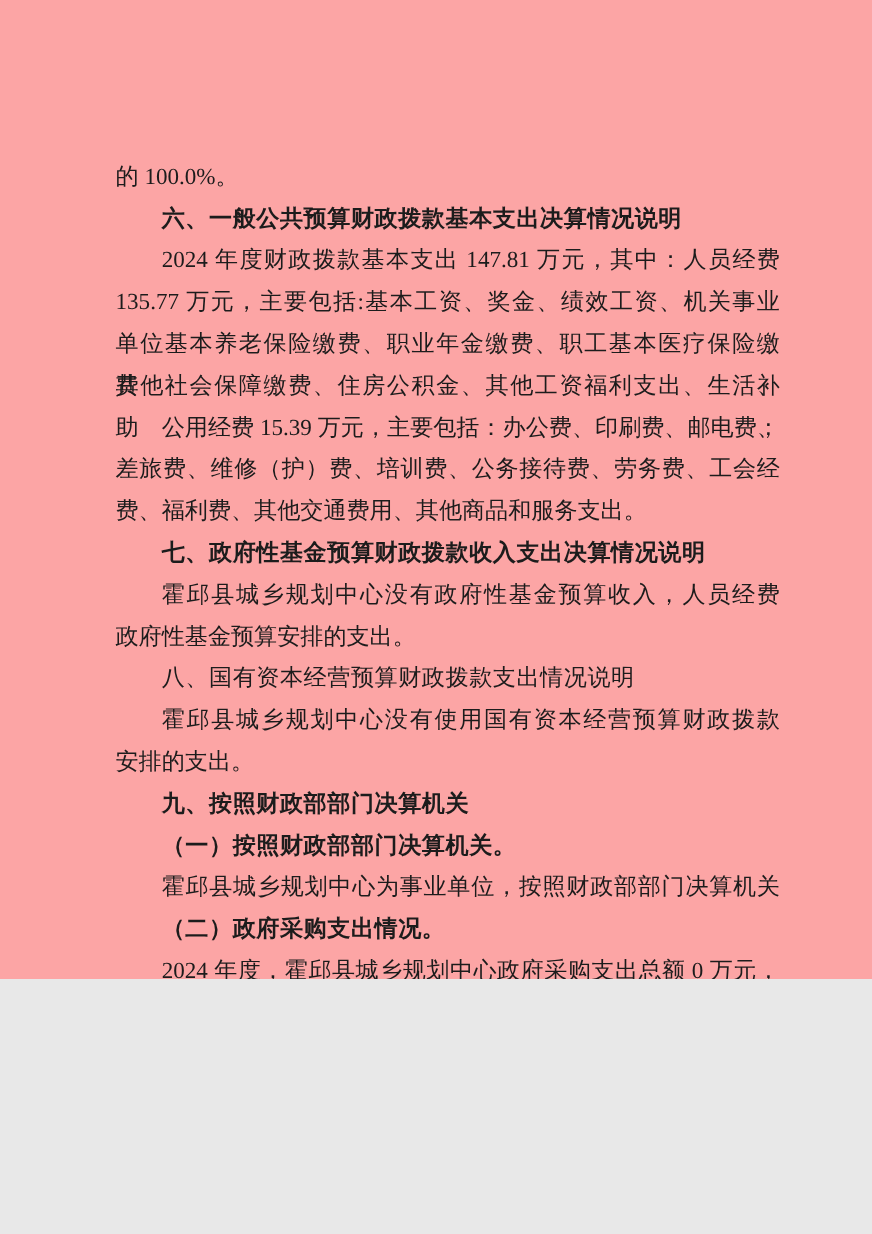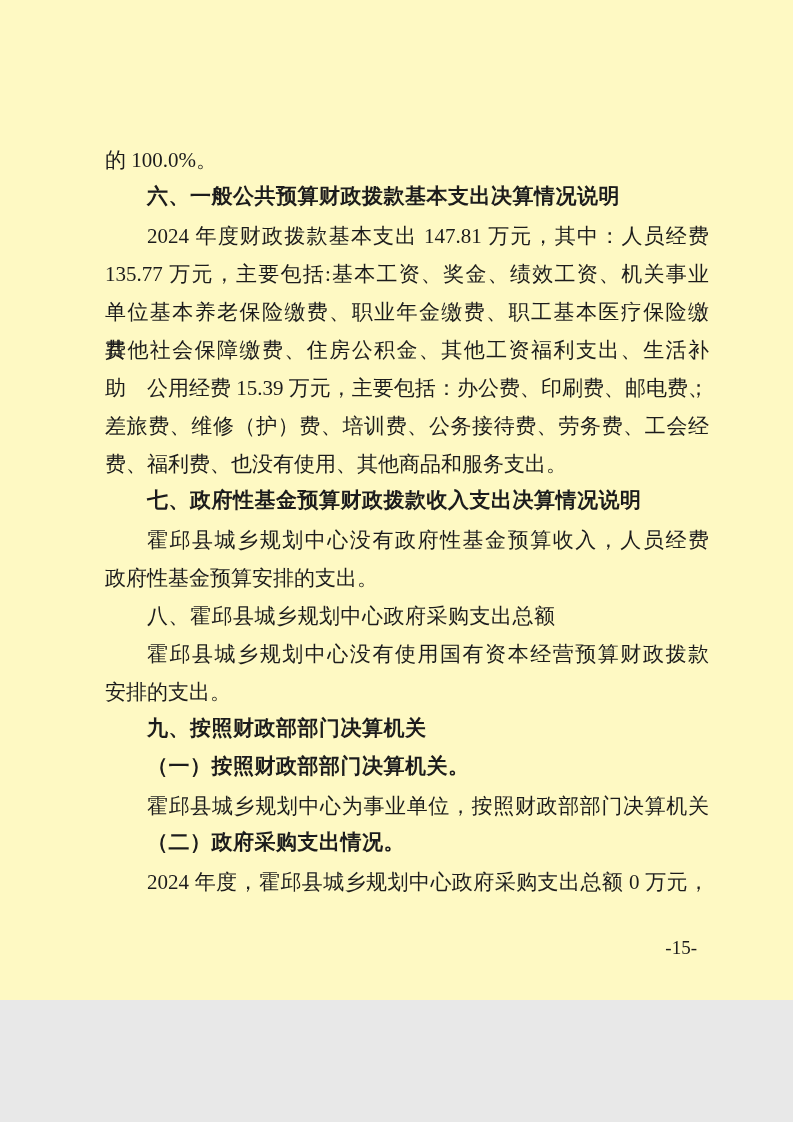--- a/index.html
+++ b/index.html
@@ -1,21 +1,21 @@
 <!DOCTYPE html>
 <html><head>
 <meta charset="utf-8">
 <style>
   html, body { margin: 0; padding: 0; background: #e8e8e8; }
   .page {
     position: relative;
     width: 793px;
-    height: 1000px;
+    height: 890px;
     margin: 0 auto;
-    background: #fef9c3;
+    background: #fca5a5;
     overflow: hidden;
     font-family: "Liberation Serif", "DejaVu Serif", serif;
     color: #1c1c1c;
   }
   .content {
     position: absolute;
     left: 105px;
     top: 141px;
     width: 604px;
   }
@@ -27,21 +27,21 @@
     white-space: nowrap;
     text-align: left;
   }
   .line.justify {
     white-space: normal;
     text-align: justify;
     text-align-last: justify;
   }
   .line.indent { padding-left: 42px; }
   .line.heading-bold {
-    font-family: Liberation Mono, monospace;
+    font-family: Liberation Serif, serif;
     font-weight: 700;
     letter-spacing: 0.5px;
   }
   .line.heading-song {
     font-weight: 400;
     letter-spacing: 0.5px;
   }
   .page-number {
     position: absolute;
     top: 933px;
@@ -59,25 +59,25 @@
 <div class="page">
   <main class="content">
       <p class="line body">的 100.0%。</p>
       <p class="line heading-bold indent">六、一般公共预算财政拨款基本支出决算情况说明</p>
       <p class="line body indent justify">2024 年度财政拨款基本支出 147.81 万元，其中：人员经费</p>
       <p class="line body justify">135.77 万元，主要包括:基本工资、奖金、绩效工资、机关事业</p>
       <p class="line body justify">单位基本养老保险缴费、职业年金缴费、职工基本医疗保险缴费、</p>
       <p class="line body justify">其他社会保障缴费、住房公积金、其他工资福利支出、生活补助；</p>
       <p class="line body indent justify">公用经费 15.39 万元，主要包括：办公费、印刷费、邮电费、</p>
       <p class="line body justify">差旅费、维修（护）费、培训费、公务接待费、劳务费、工会经</p>
-      <p class="line body">费、福利费、也没有使用、其他商品和服务支出。</p>
+      <p class="line body">费、福利费、其他交通费用、其他商品和服务支出。</p>
       <p class="line heading-bold indent">七、政府性基金预算财政拨款收入支出决算情况说明</p>
       <p class="line body indent justify">霍邱县城乡规划中心没有政府性基金预算收入，人员经费</p>
       <p class="line body">政府性基金预算安排的支出。</p>
-      <p class="line heading-song indent">八、霍邱县城乡规划中心政府采购支出总额</p>
+      <p class="line heading-song indent">八、国有资本经营预算财政拨款支出情况说明</p>
       <p class="line body indent justify">霍邱县城乡规划中心没有使用国有资本经营预算财政拨款</p>
       <p class="line body">安排的支出。</p>
       <p class="line heading-bold indent">九、按照财政部部门决算机关</p>
       <p class="line heading-bold indent">（一）按照财政部部门决算机关。</p>
       <p class="line body indent justify">霍邱县城乡规划中心为事业单位，按照财政部部门决算机关</p>
       <p class="line heading-bold indent">（二）政府采购支出情况。</p>
       <p class="line body indent justify">2024 年度，霍邱县城乡规划中心政府采购支出总额 0 万元，</p>
     </main>
   <div class="page-number">-15-</div>
 </div>

